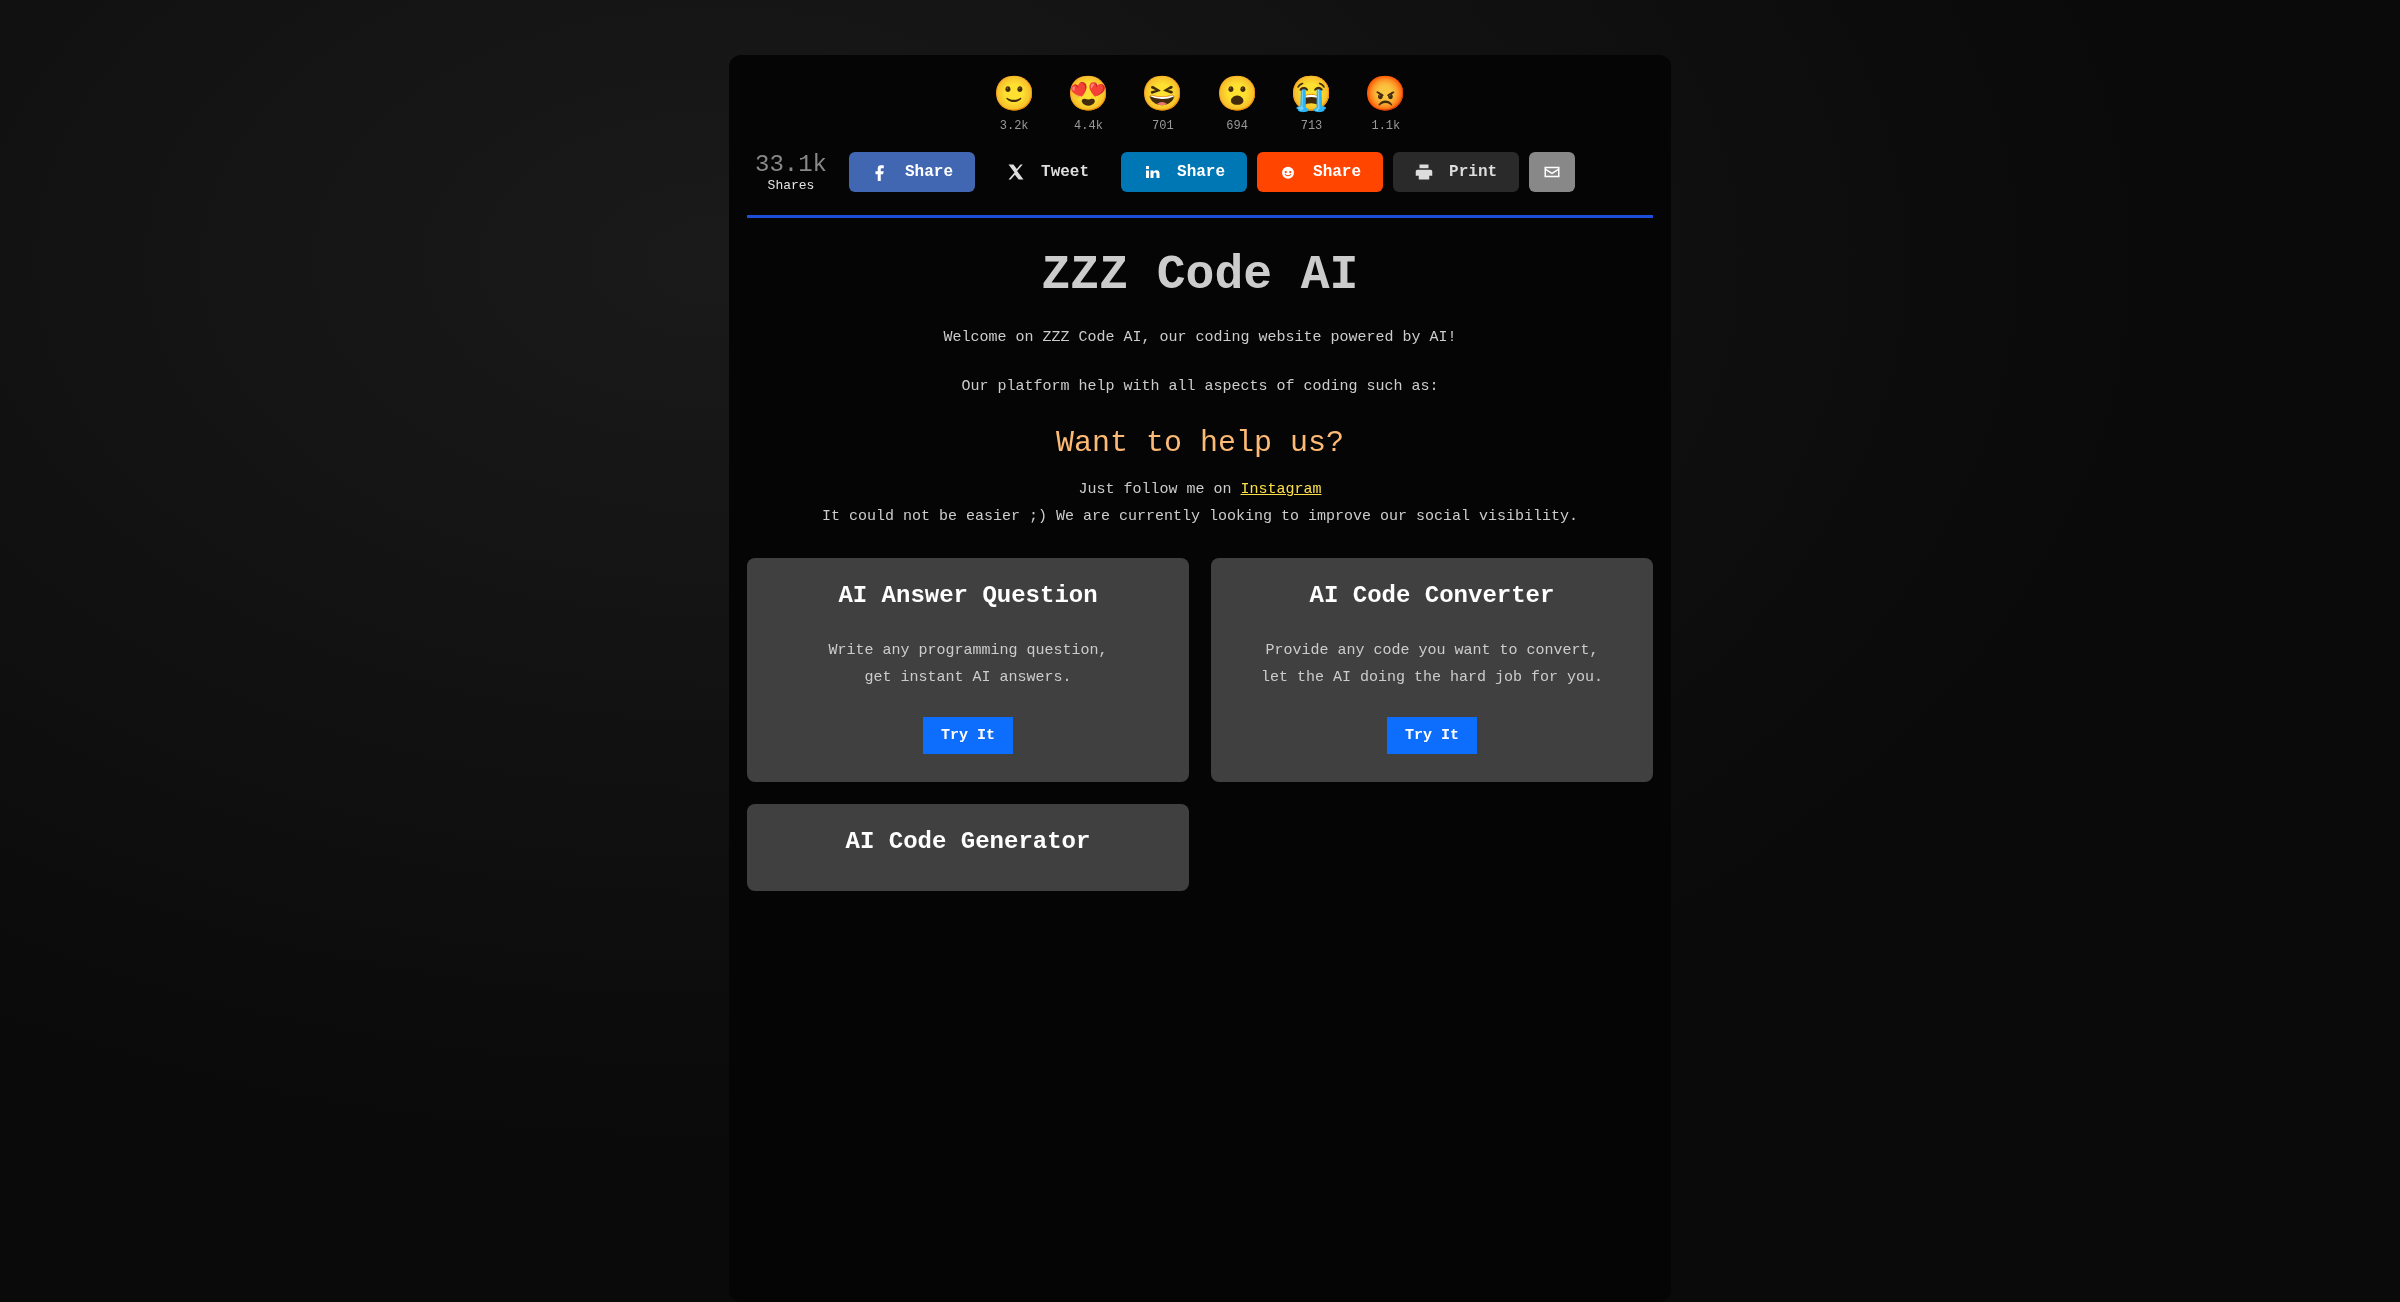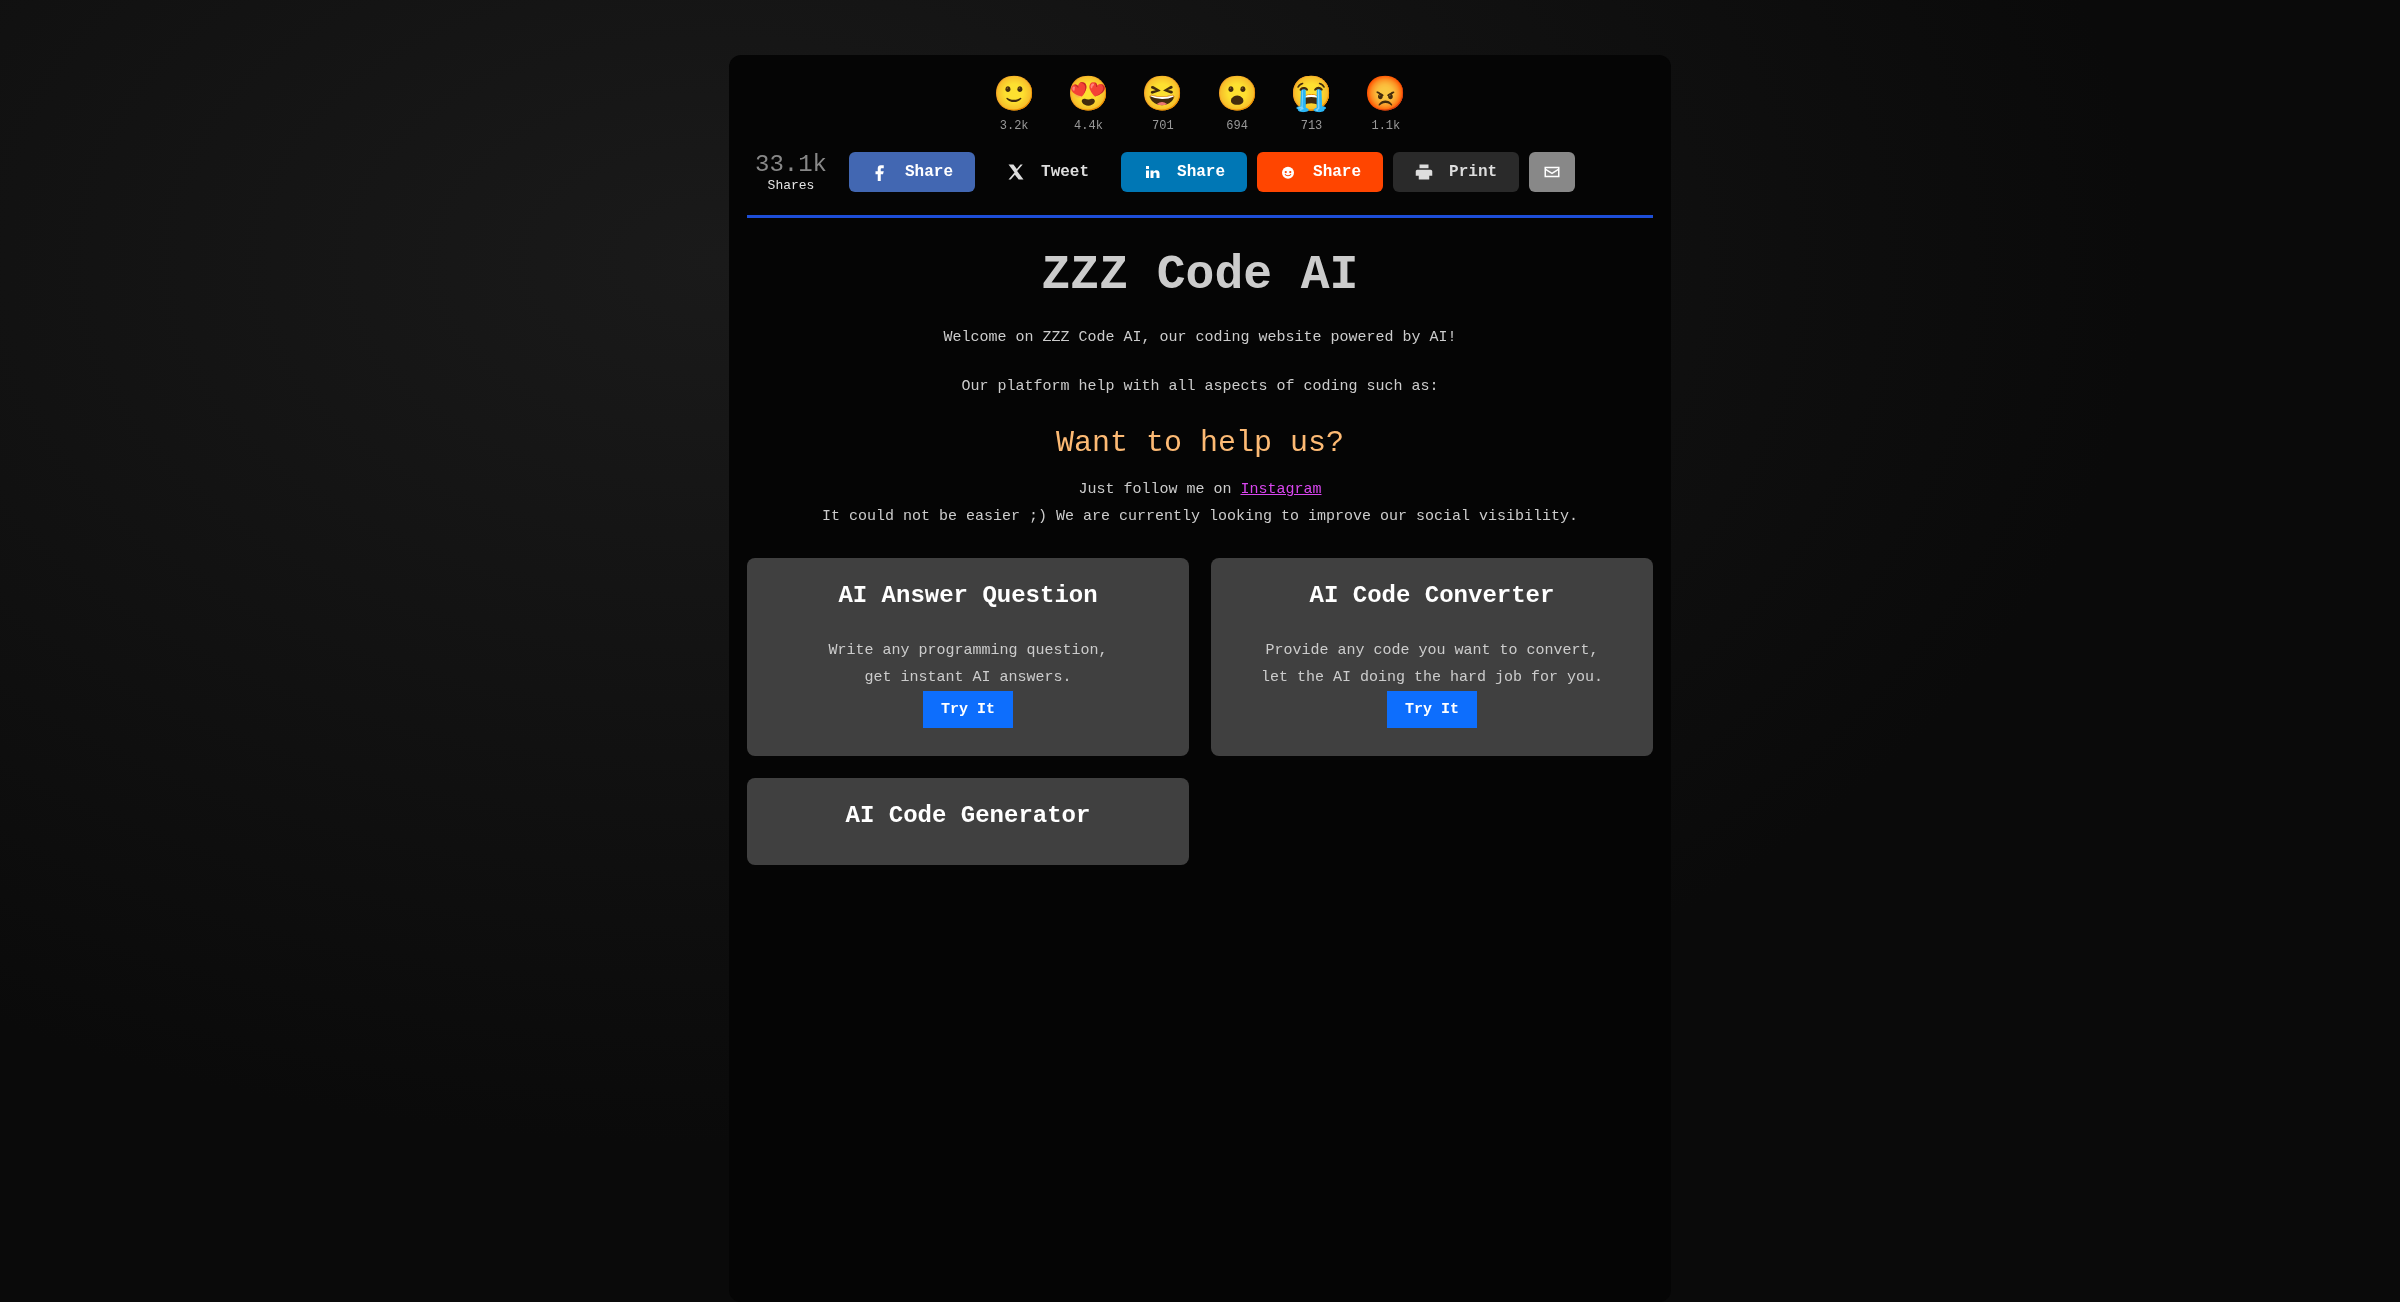--- a/index.html
+++ b/index.html
@@ -111,21 +111,21 @@
   margin-bottom: 22px;
 }
 .hero h2 {
   font-size: 30px;
   color: #fdba74;
   font-weight: normal;
   margin: 26px 0 16px;
   font-family: 'Courier New', monospace;
 }
 .hero a {
-  color: #d946ef;
+  color: #fde047;
   text-decoration: underline;
 }
 .cards {
   display: grid;
   grid-template-columns: 1fr 1fr;
   gap: 22px;
 }
 .card {
   background: #404040;
   border-radius: 8px;
@@ -137,20 +137,21 @@
   color: #fff;
   font-weight: bold;
   margin-bottom: 28px;
   font-family: 'Courier New', monospace;
 }
 .card p {
   font-size: 15px;
   color: #ccc;
   font-family: 'Courier New', monospace;
   line-height: 1.8;
+  margin-bottom: 26px;
 }
 .try-btn {
   display: inline-block;
   background: #0d6efd;
   color: #fff;
   padding: 10px 18px;
   border-radius: 0;
   font-family: 'Courier New', monospace;
   font-size: 15px;
   font-weight: bold;

